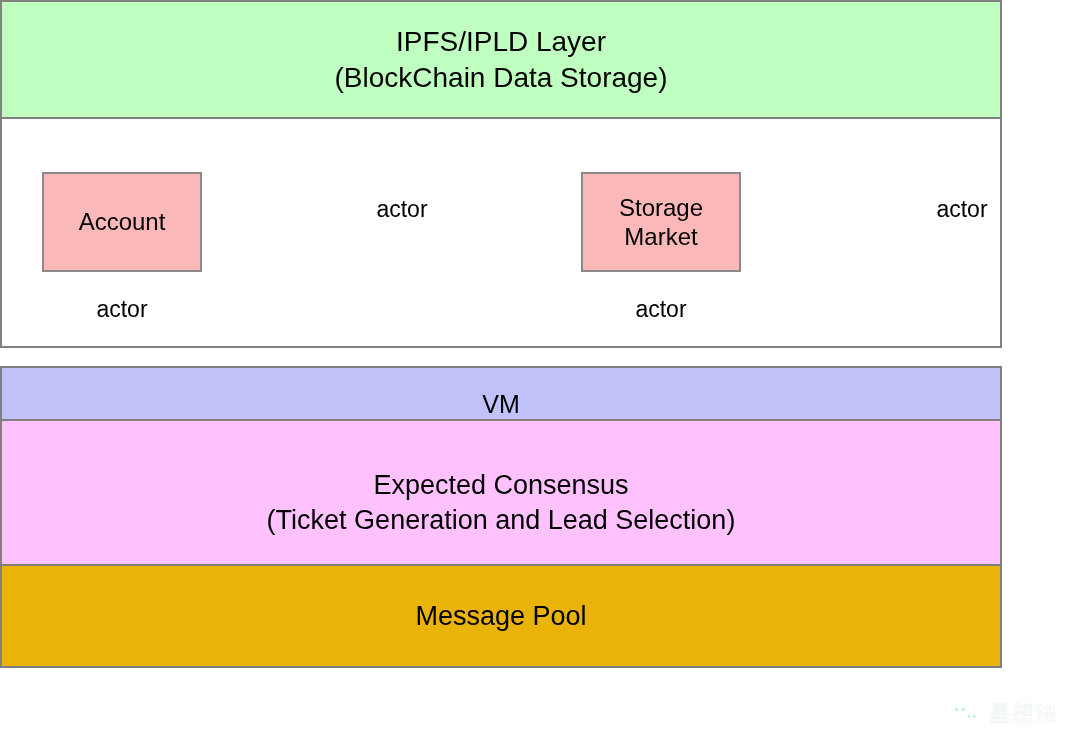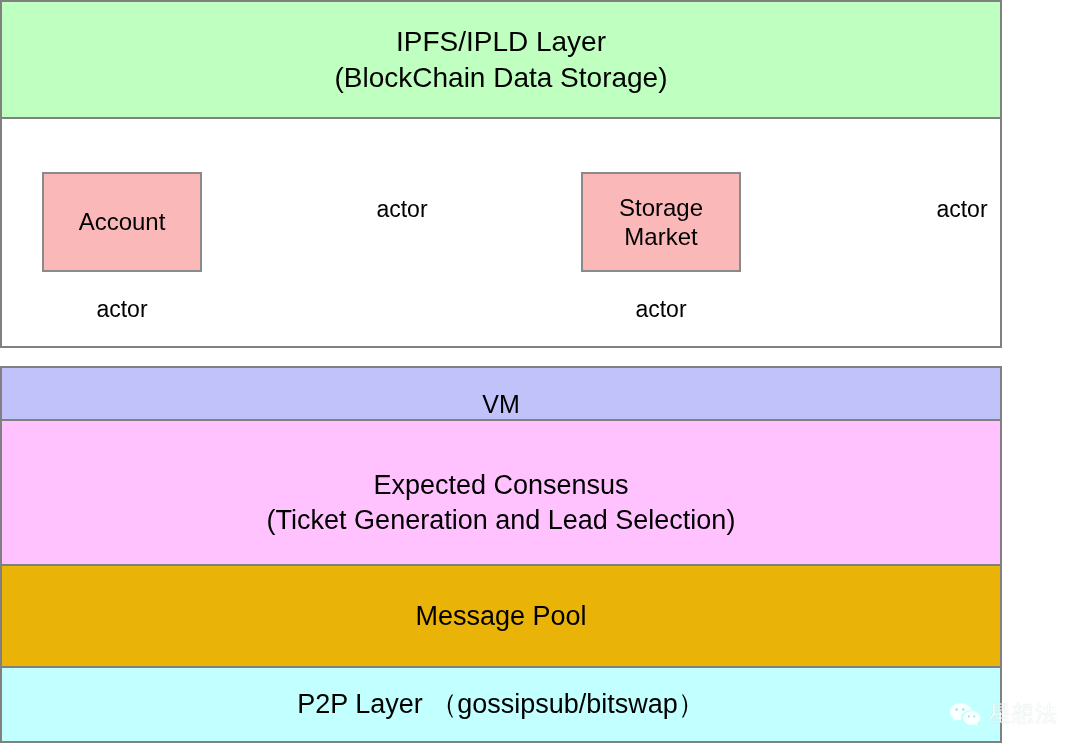--- a/index.html
+++ b/index.html
@@ -193,23 +193,20 @@
 
   <div class="layer layer-consensus">
     <div class="layer-label">Expected Consensus
 (Ticket Generation and Lead Selection)</div>
   </div>
 
   <div class="layer layer-mpool">
     <div class="layer-label">Message Pool</div>
   </div>
 
-  <div class="layer layer-p2p">
-    <div class="layer-label">P2P Layer （gossipsub/bitswap）</div>
-  </div>
 
   <div class="watermark">
     <span class="wm-logo">
       <svg viewBox="0 0 34 28" width="34" height="28" aria-hidden="true">
         <path d="M12.2 2.2C6.4 2.2 1.8 6.0 1.8 10.7c0 2.6 1.5 4.9 3.8 6.5L4.7 20.6l3.6-1.9c1.2 0.3 2.5 0.5 3.9 0.5 0.3 0 0.7 0 1-0.1-0.2-0.6-0.3-1.3-0.3-2 0-4.4 4.3-7.9 9.6-7.9 0.4 0 0.7 0 1.1 0.1C22.6 5.3 17.9 2.2 12.2 2.2z" fill="#ffffff"></path>
         <circle cx="8.6" cy="8.5" r="1.25" fill="#9fdfe4"></circle>
         <circle cx="15.3" cy="8.5" r="1.25" fill="#9fdfe4"></circle>
         <path d="M32.2 17.1c0-3.8-3.8-6.9-8.5-6.9-4.7 0-8.5 3.1-8.5 6.9 0 3.8 3.8 6.9 8.5 6.9 1.0 0 2.0-0.1 2.9-0.4l2.9 1.6-0.8-2.7C30.9 21.2 32.2 19.3 32.2 17.1z" fill="#ffffff"></path>
         <circle cx="20.9" cy="15.4" r="1.05" fill="#9fdfe4"></circle>
         <circle cx="26.2" cy="15.4" r="1.05" fill="#9fdfe4"></circle>

